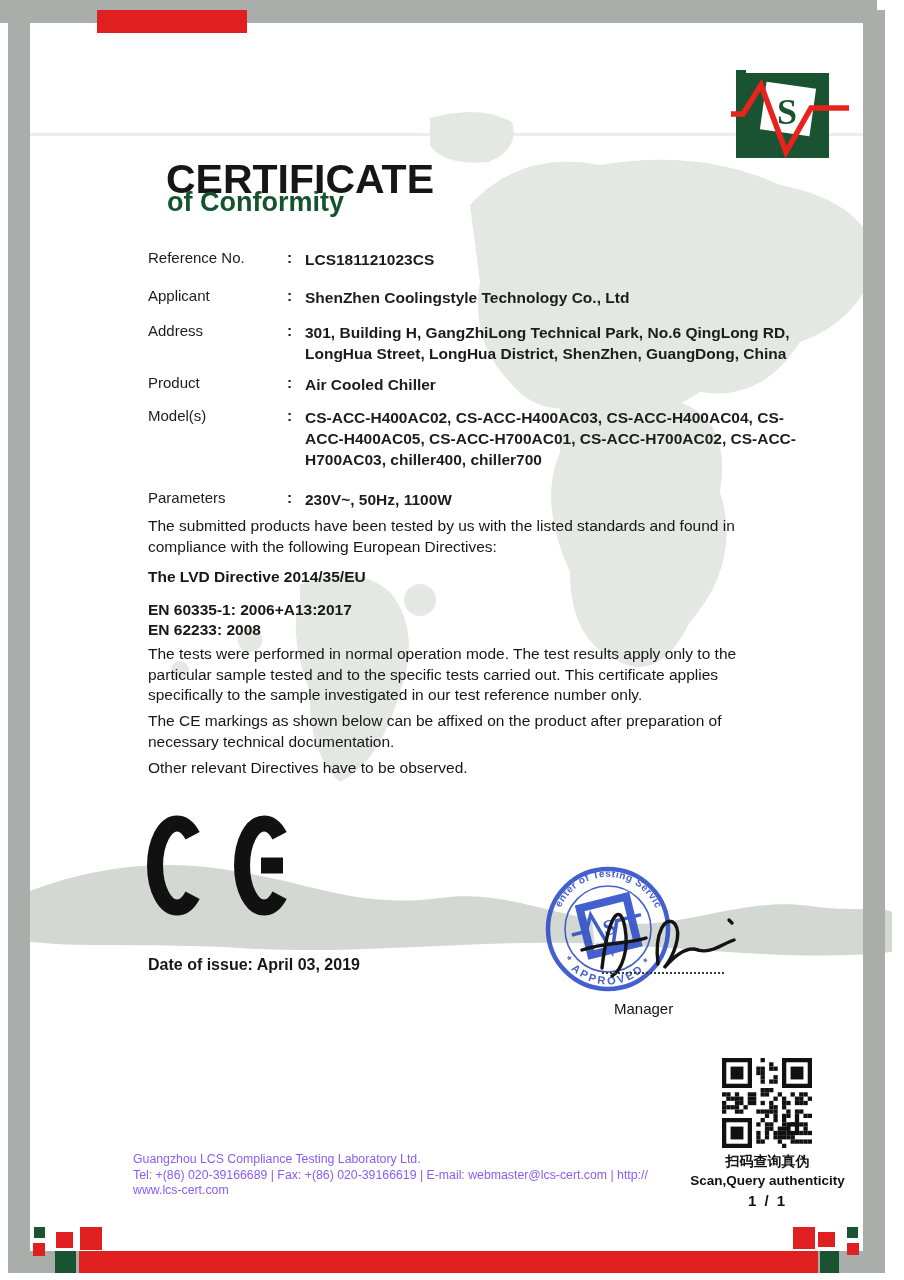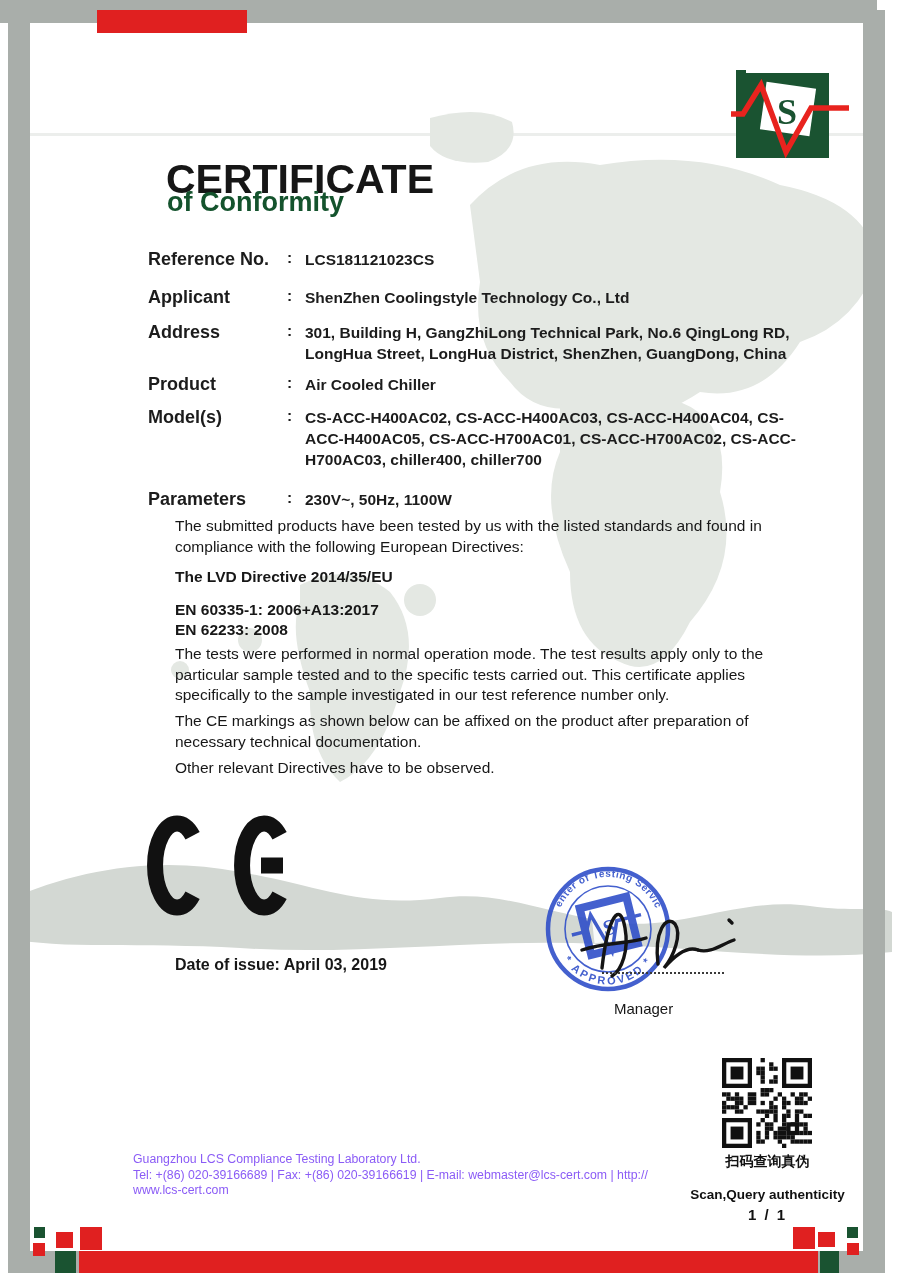--- a/index.html
+++ b/index.html
@@ -14,26 +14,26 @@
   .bar { background:#a9aeaa; }
   .red { background:#e02020; }
   .green { background:#1a5331; }
 
   
   .title1 { font-size:41px; font-weight:bold; letter-spacing:0px; color:#161616;margin-top:12px; }
   .title2 { font-size:27px; font-weight:bold; color:#14532d; }
 
   
   .field-row { display:grid; grid-template-columns:139px 18px 498px; }
-  .field-label { font-size:18px; font-weight:bold; }
+  .field-label { font-size:15px; font-weight:normal; }
   .field-colon { font-size:15.5px; font-weight:bold; }
   .field-value { font-size:15.5px; font-weight:bold; line-height:21px; }
 
   
-  .para { font-size:15.5px; line-height:20.5px; width:632px; color:#171717;margin-left:27px; }
+  .para { font-size:15.5px; line-height:20.5px; width:632px; color:#171717; }
   .bold { font-weight:bold; }
 
   .footer-line { font-size:12.3px; line-height:15.6px; color:#8b5cf6; }
 
   .qr-caption-cn { font-size:14px; font-weight:bold; color:#111; }
   .qr-caption-en { font-size:13.5px; font-weight:bold; color:#111; }
   .qr-page { font-size:15px; font-weight:bold; letter-spacing:2px; color:#111;text-align:center; }
 
   .sig-line { border-top:2px dotted #3a3a3a; }
   .manager { font-size:15px; color:#161616;margin-top:24px; }
@@ -305,20 +305,20 @@
       <rect x="68.57142857142857" y="8.571428571428571" width="12.857142857142858" height="12.857142857142858"></rect>
       <rect x="0" y="60" width="30" height="30"></rect>
       <rect fill="#fff" x="4.285714285714286" y="64.28571428571428" width="21.428571428571427" height="21.428571428571427"></rect>
       <rect x="8.571428571428571" y="68.57142857142857" width="12.857142857142858" height="12.857142857142858"></rect>
       <rect x="64.28571428571428" y="64.28571428571428" width="12.857142857142858" height="12.857142857142858"></rect>
       <rect fill="#fff" x="68.57142857142857" y="68.57142857142857" width="4.285714285714286" height="4.285714285714286"></rect>
     </g>
   </svg>
 <div class="abs" style="left:690px; top:1153px; width:155px; text-align:center; z-index:3;">
   <div class="qr-caption-cn">扫码查询真伪</div>
-  <div class="qr-caption-en" style="margin-top:16px;">Scan,Query authenticity</div>
+  <div class="qr-caption-en" style="margin-top:2px;">Scan,Query authenticity</div>
   <div class="qr-page" style="margin-top:4px;">1 / 1</div>
 </div>
 
 <div class="abs" style="left:133px; top:1152px; width:560px; z-index:3;">
   <div class="footer-line">Guangzhou LCS Compliance Testing Laboratory Ltd.</div>
   <div class="footer-line">Tel: +(86) 020-39166689  |  Fax: +(86) 020-39166619  |  E-mail: webmaster@lcs-cert.com  |  http:// www.lcs-cert.com</div>
 </div>
 
 </body></html>

